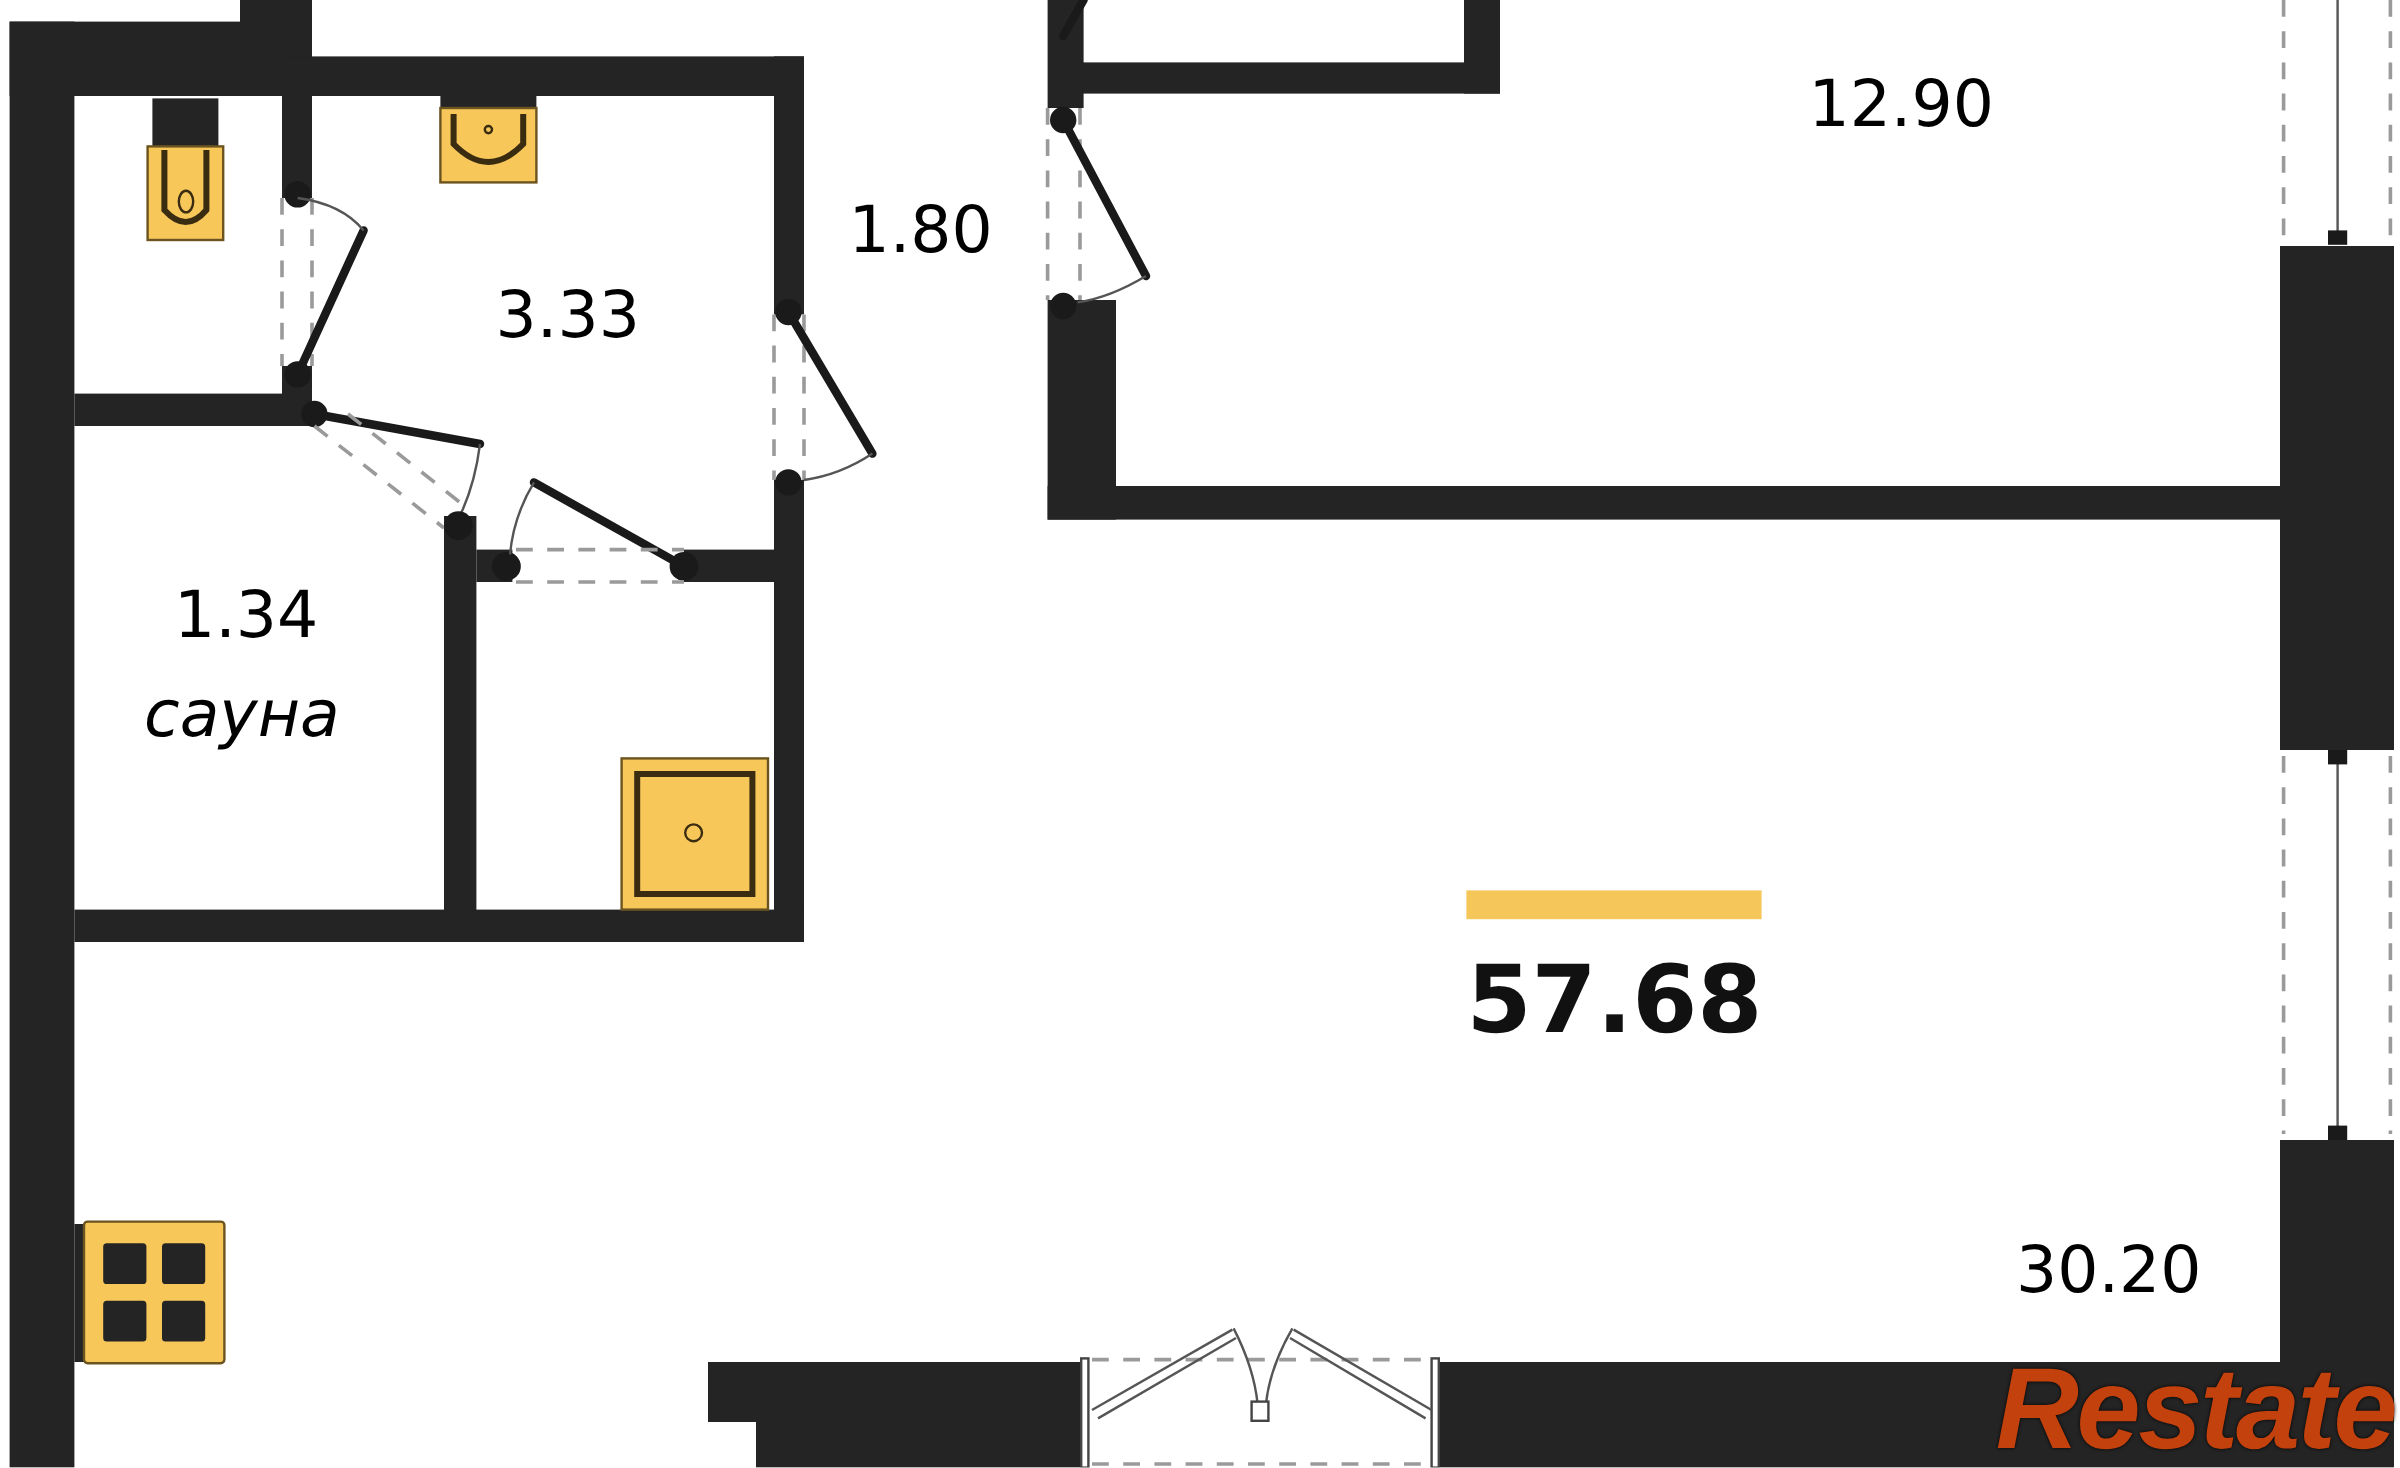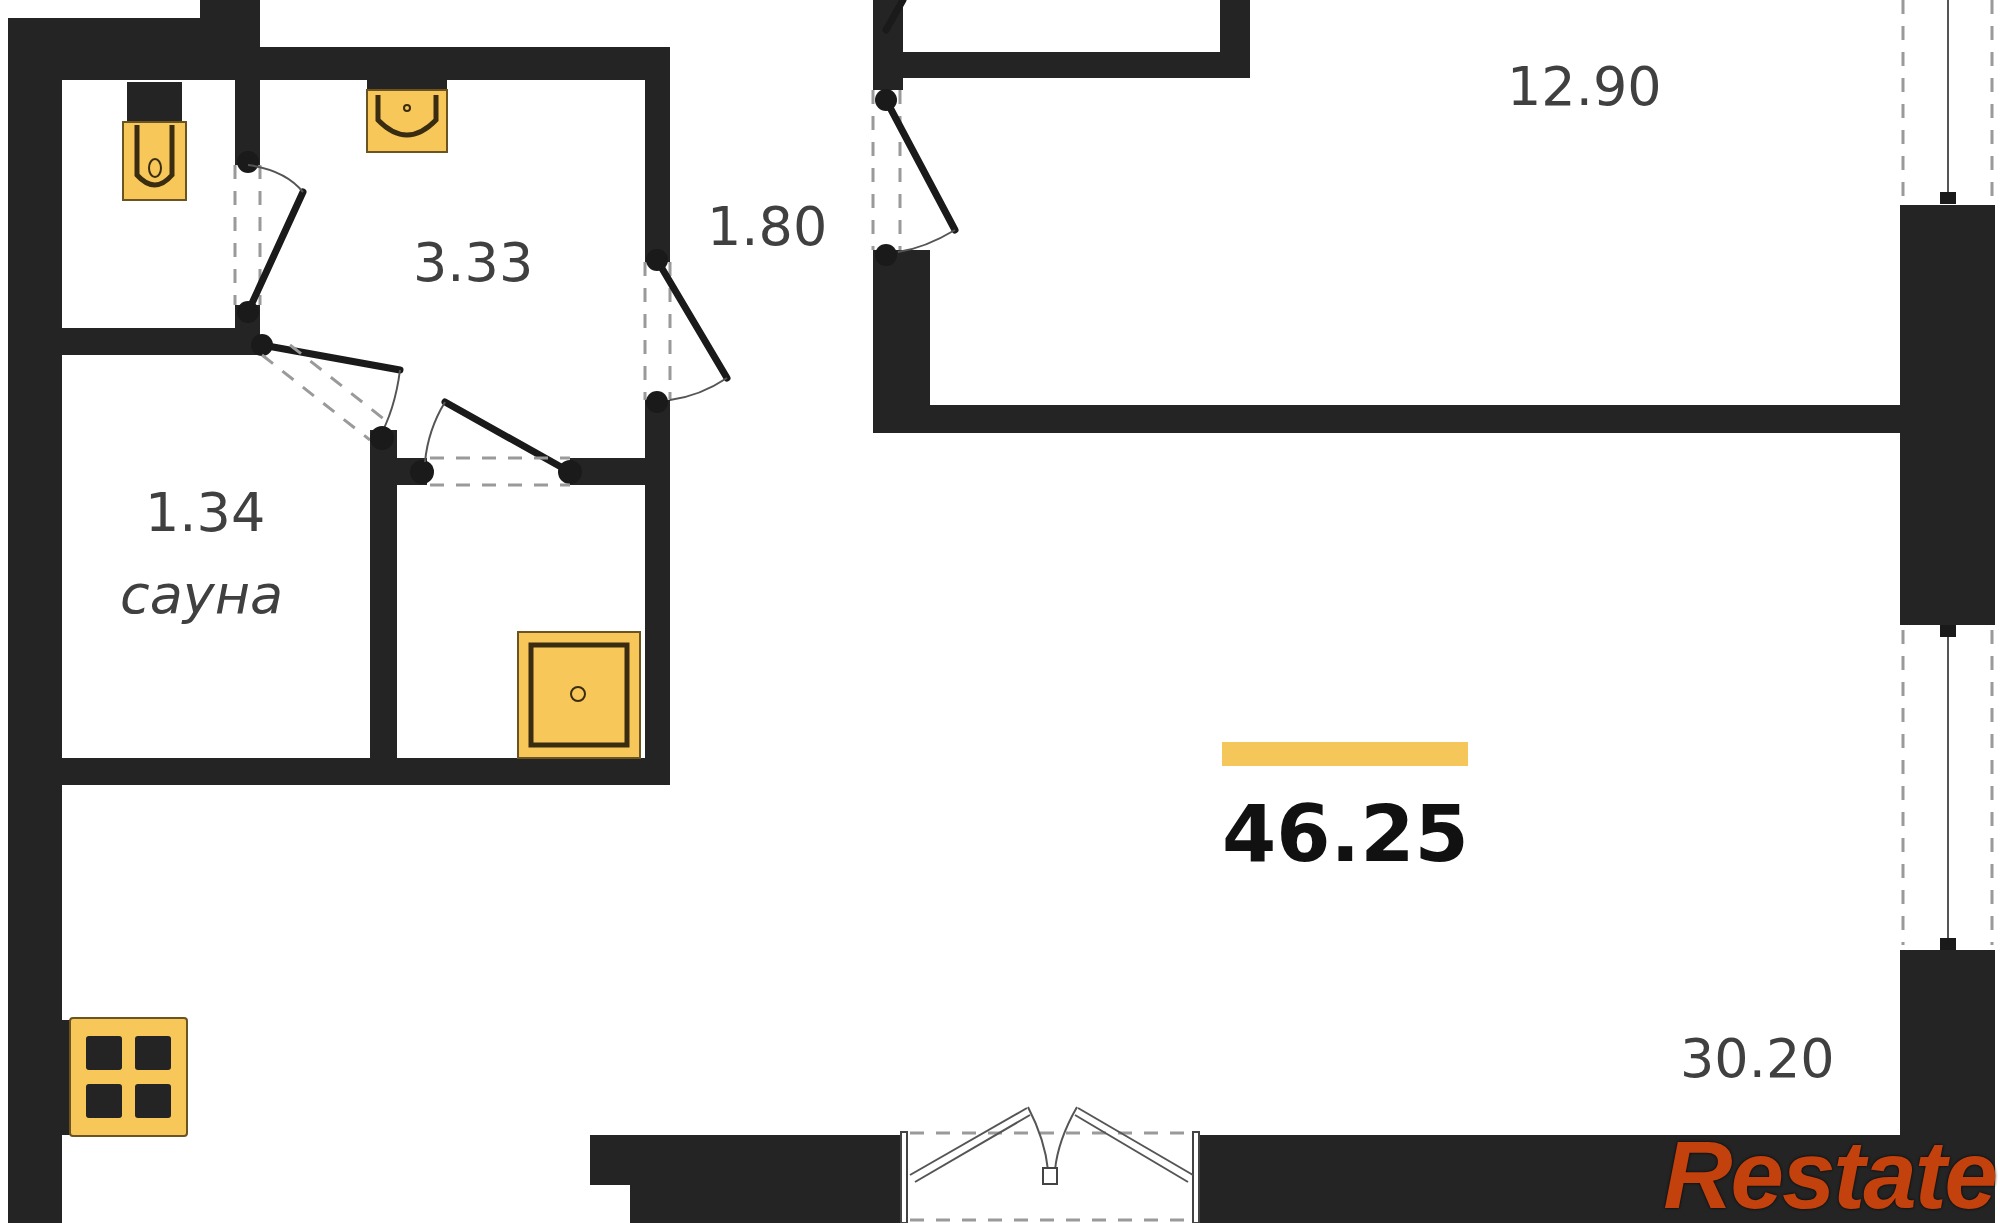--- a/index.html
+++ b/index.html
@@ -6,21 +6,21 @@
   body { width: 2000px; height: 1223px; position: relative; overflow: hidden; font-family: "DejaVu Sans", sans-serif; }
   #plan { position: absolute; left: 0; top: 0; width: 2000px; height: 1223px; }
   .wall { fill: #242424; }
   .fixture { fill: #f7c75a; stroke: #6b5420; stroke-width: 2; }
   .fixture-line { fill: none; stroke: #3a2c10; stroke-width: 5; }
   .door-leaf { stroke: #1a1a1a; stroke-width: 7; stroke-linecap: round; fill: none; }
   .door-arc { stroke: #555; stroke-width: 2; fill: none; }
   .dash { stroke: #9a9a9a; stroke-width: 3; stroke-dasharray: 14 12; fill: none; }
   .glass { stroke: #555; stroke-width: 2; fill: none; }
   .hinge { fill: #1a1a1a; }
-  .label { position: absolute; color: #404040; font-family: "DejaVu Sans", sans-serif; font-size: 54px; line-height: 1; white-space: nowrap; }
+  .label { position: absolute; color: #000000; font-family: "DejaVu Sans", sans-serif; font-size: 54px; line-height: 1; white-space: nowrap; }
   .label.total { font-size: 78px; font-weight: bold; color: #111; }
   .accent-bar { position: absolute; background: #f5c65a; }
   .watermark { position: absolute; right: 4px; bottom: 0; color: #c2410c; font-family: "Liberation Sans", sans-serif; font-style: italic; font-weight: bold; font-size: 96px; line-height: 1; letter-spacing: -2px; text-shadow: 0 0 3px #000; }
   .watermark .swoosh { position: absolute; left: 62px; top: -18px; width: 40px; height: 30px; border-top: 6px solid #fff; border-radius: 50% 50% 0 0; transform: rotate(-20deg); }
 </style>
 </head>
 <body>
 
 <svg id="plan" viewBox="0 0 2000 1223" xmlns="http://www.w3.org/2000/svg">
 
@@ -155,25 +155,25 @@
       <rect class="fixture" x="70" y="1018" width="117" height="118" rx="3"></rect>
       <rect class="wall" x="86" y="1036" width="36" height="34" rx="3"></rect>
       <rect class="wall" x="135" y="1036" width="36" height="34" rx="3"></rect>
       <rect class="wall" x="86" y="1084" width="36" height="34" rx="3"></rect>
       <rect class="wall" x="135" y="1084" width="36" height="34" rx="3"></rect>
     </g>
   </g>
 </svg>
 
 <div class="label" style="left:413px; top:236px;">3.33</div>
-<div class="label" style="left:707px; top:165px;margin-top:35px;">1.80</div>
+<div class="label" style="left:707px; top:165px;">1.80</div>
 <div class="label" style="left:1507px; top:60px;">12.90</div>
 <div class="label" style="left:145px; top:486px;">1.34</div>
 <div class="label" style="left:120px; top:568px;font-style:italic;">сауна</div>
 <div class="label" style="left:1680px; top:1032px;text-align:center;">30.20</div>
 
 <div class="accent-bar" style="left:1222px; top:742px; width:246px; height:24px;"></div>
-<div class="label total" style="left:1222px; top:795px;">46.25</div>
+<div class="label total" style="left:1222px; top:795px;">57.68</div>
 
 <div class="watermark">
   <span class="swoosh"></span>
   <span>Restate</span>
 </div>
 
 </body></html>

